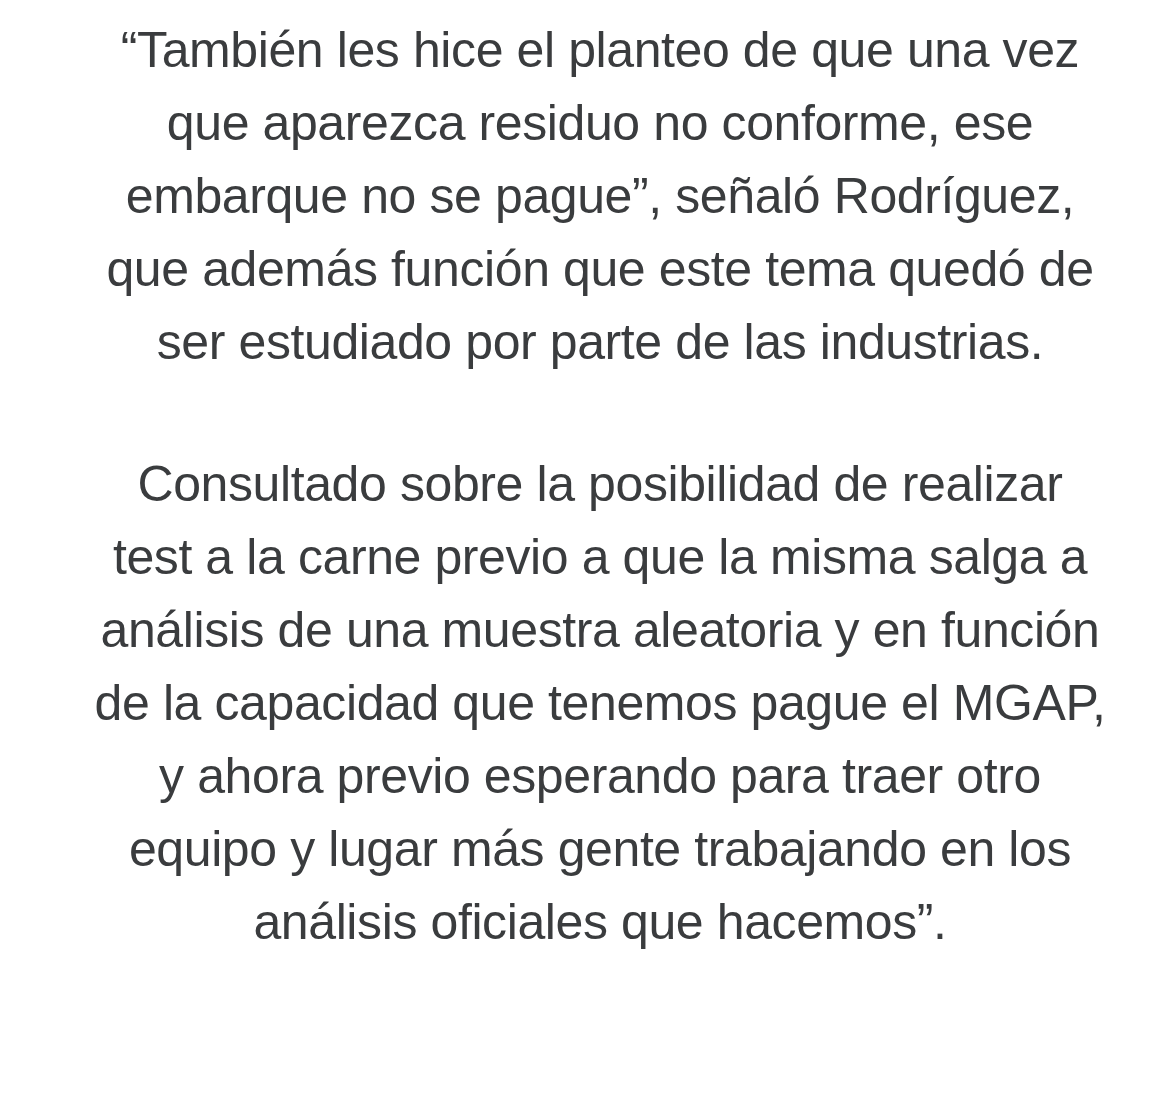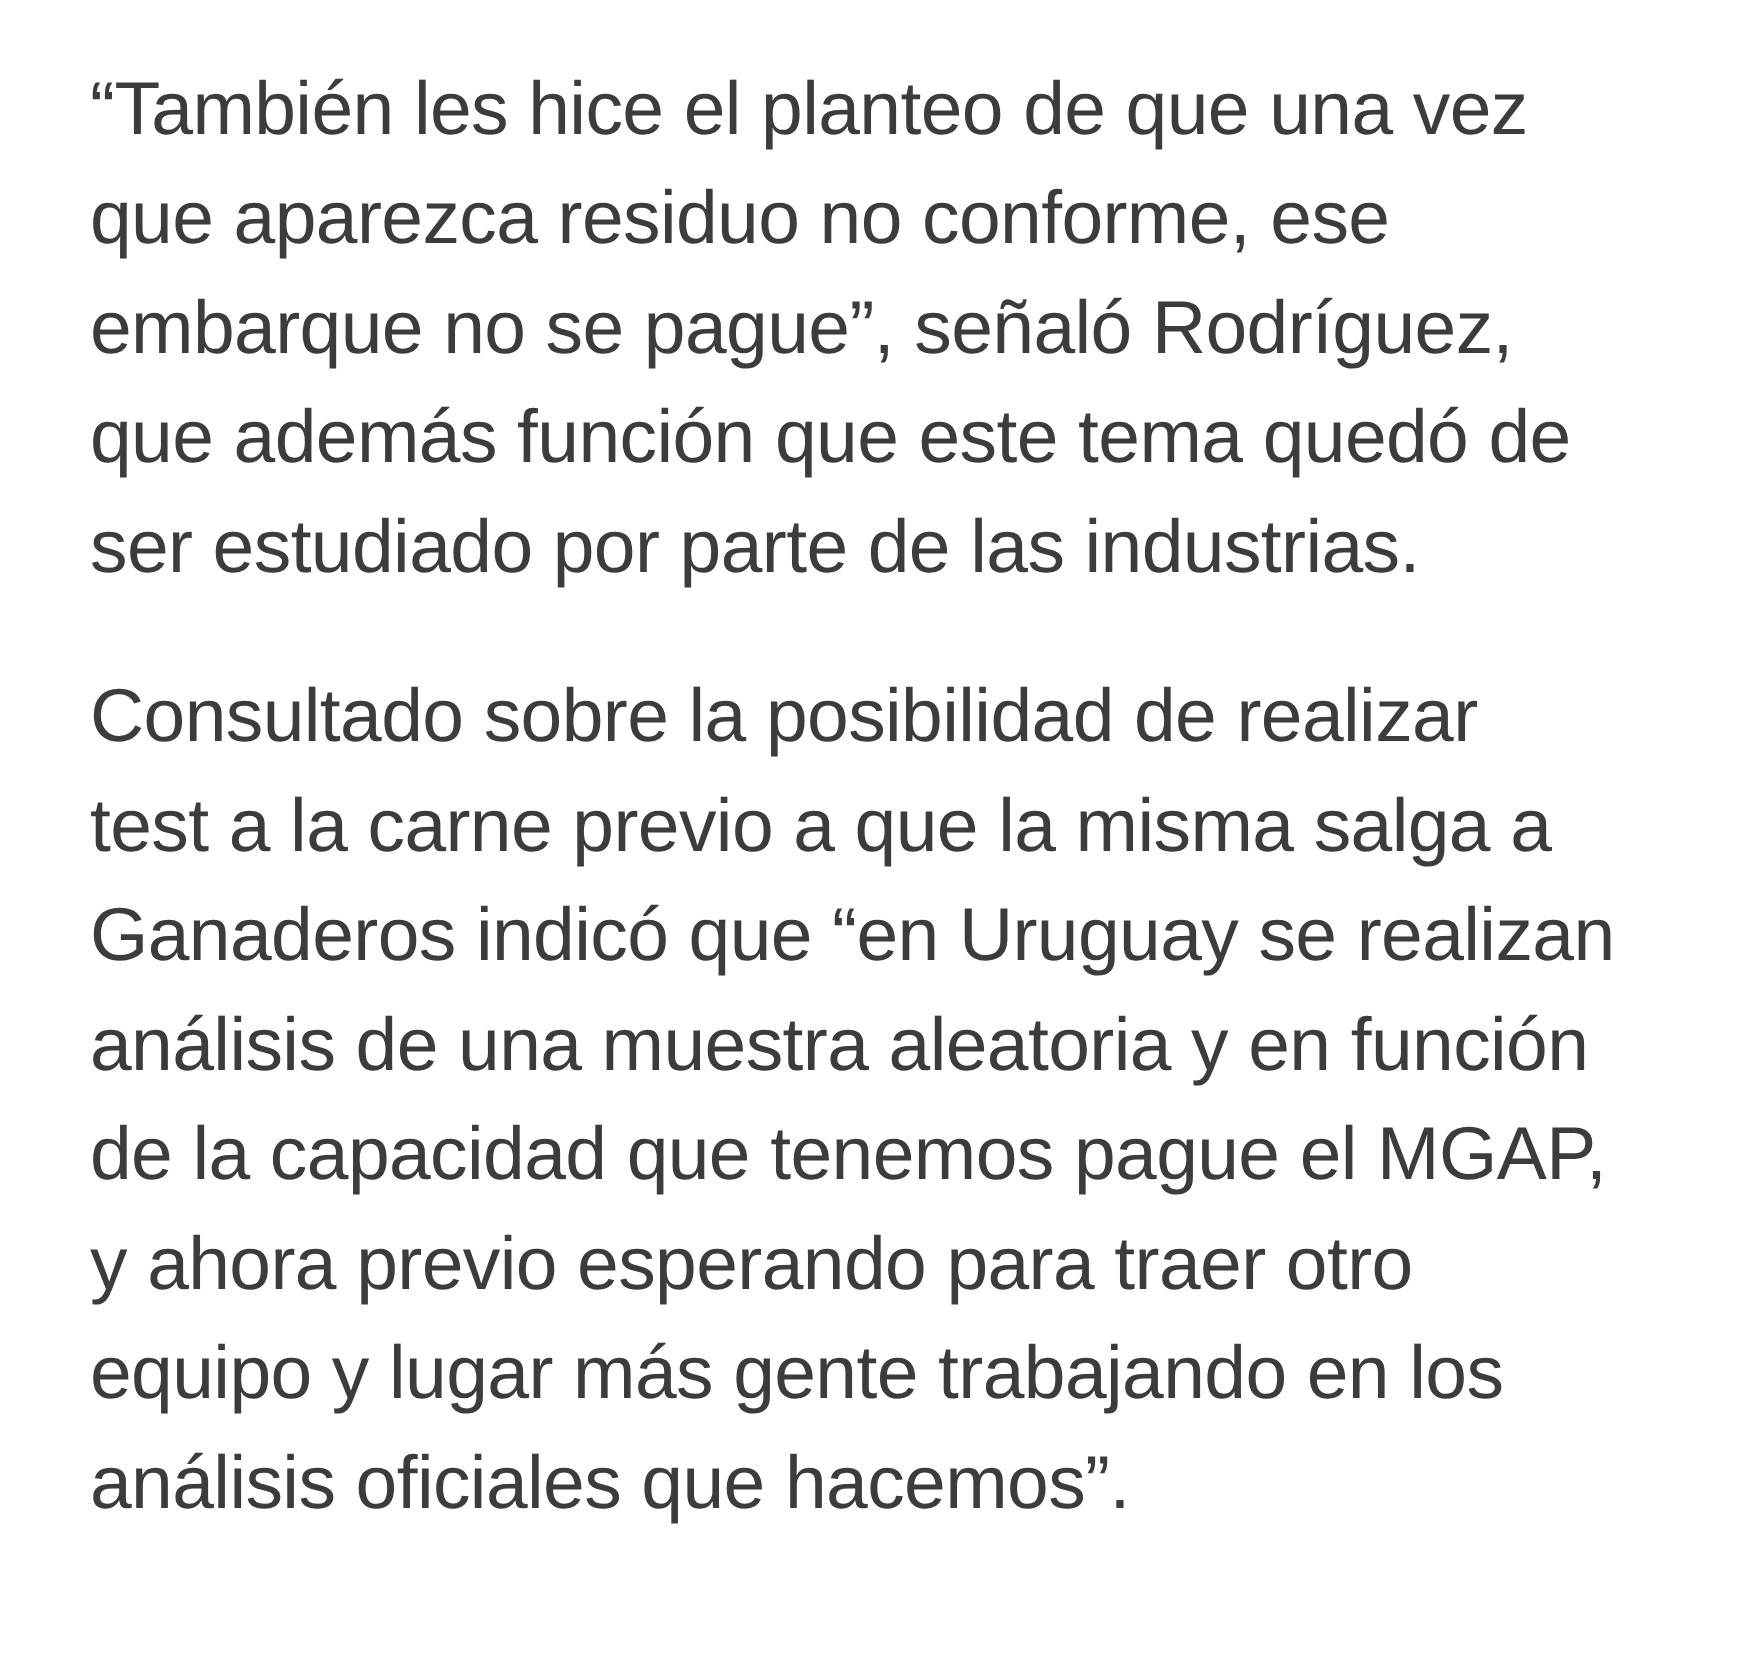--- a/index.html
+++ b/index.html
@@ -7,28 +7,29 @@
     padding: 0;
   }
   body {
     width: 1170px;
     height: 1114px;
     background: #ffffff;
     overflow: hidden;
     font-family: "Liberation Sans", "DejaVu Sans", sans-serif;
   }
   .article {
-    padding: 36px 30px 0 60px;
+    padding: 14px 30px 0 60px;
     color: #3a3c3e;
+    text-align: center;
   }
   .paragraph {
     margin: 0;
   }
   .paragraph + .paragraph {
-    margin-top: 40px;
+    margin-top: 69px;
   }
   .text-line {
     font-size: 50px;
     line-height: 73px;
     height: 73px;
     letter-spacing: -0.4px;
     white-space: nowrap;
     font-weight: 400;
   }
 </style>
@@ -41,21 +42,20 @@
     <div class="text-line">“También les hice el planteo de que una vez</div>
     <div class="text-line">que aparezca residuo no conforme, ese</div>
     <div class="text-line">embarque no se pague”, señaló Rodríguez,</div>
     <div class="text-line">que además función que este tema quedó de</div>
     <div class="text-line">ser estudiado por parte de las industrias.</div>
   </div>
 
   <div class="paragraph">
     <div class="text-line">Consultado sobre la posibilidad de realizar</div>
     <div class="text-line">test a la carne previo a que la misma salga a</div>
-    <div class="text-line">Ganaderos indicó que “en Uruguay se realizan</div>
     <div class="text-line">análisis de una muestra aleatoria y en función</div>
     <div class="text-line">de la capacidad que tenemos pague el MGAP,</div>
     <div class="text-line">y ahora previo esperando para traer otro</div>
     <div class="text-line">equipo y lugar más gente trabajando en los</div>
     <div class="text-line">análisis oficiales que hacemos”.</div>
   </div>
 
 </div>
 
 </body></html>

